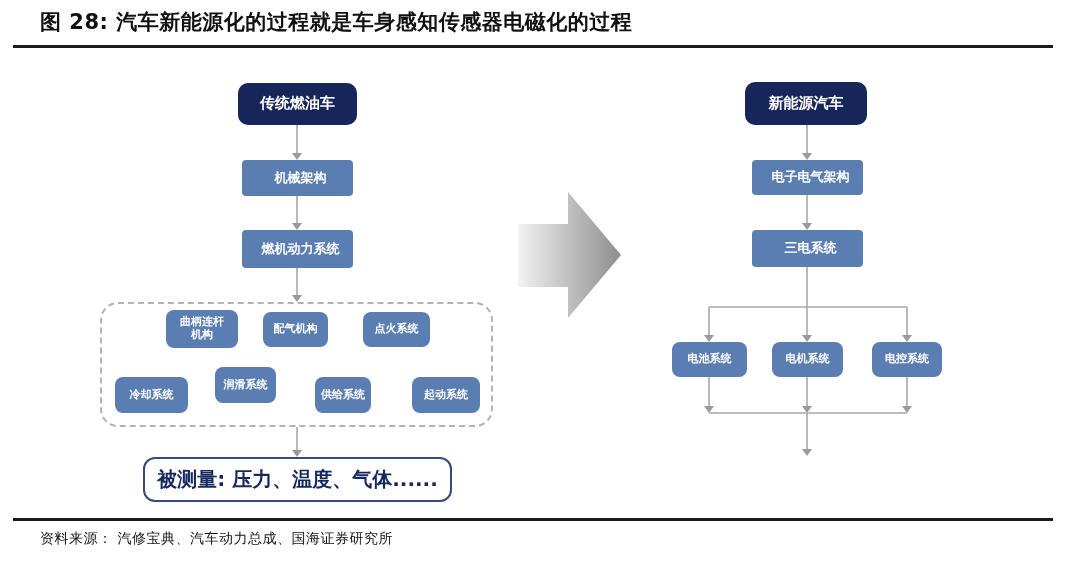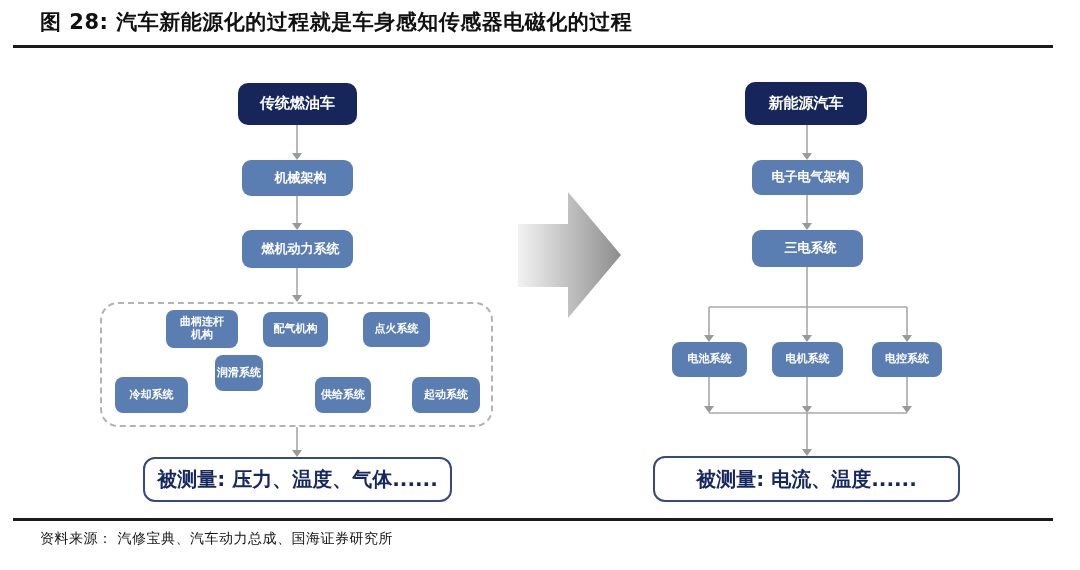--- a/index.html
+++ b/index.html
@@ -16,21 +16,21 @@
   .rule.bottom{top:518px;}
   .fig-source{
     position:absolute;left:40px;top:530px;font-size:14px;color:#141414;
     letter-spacing:0.5px;white-space:nowrap;
   }
   .node{
     position:absolute;display:flex;align-items:center;justify-content:center;
     box-sizing:border-box;text-align:center;color:#fff;font-weight:bold;line-height:1.15;
   }
   .node-dark{background:#16255a;border-radius:10px;font-size:15px;}
-  .node-mid{background:#5b7eb2;border-radius:9px;font-size:13px;padding-left:6px;}
+  .node-mid{background:#5b7eb2;border-radius:4px;font-size:13px;padding-left:6px;}
   .node-small{background:#5b7eb2;border-radius:8px;font-size:11px;}
   .node-measure{
     background:#ffffff;border:2px solid #37497e;border-radius:12px;
     color:#15275f;font-size:20px;font-weight:bold;
   }
   .dashed-group{
     position:absolute;left:100px;top:302px;width:393px;height:125px;
     border:2px dashed #b3b3b3;border-radius:18px;box-sizing:border-box;
   }
   svg.connectors{position:absolute;left:0;top:0;width:1080px;height:570px;}
@@ -92,31 +92,30 @@
 
   <div class="node node-dark" style="left:238px;top:83px;width:119px;height:42px;">传统燃油车</div>
   <div class="node node-mid" style="left:242px;top:160px;width:111px;height:36px;">机械架构</div>
   <div class="node node-mid" style="left:242px;top:230px;width:111px;height:38px;">燃机动力系统</div>
 
   <div class="dashed-group"></div>
   <div class="node node-small" style="left:166px;top:310px;width:72px;height:38px;padding:0 10px;">曲柄连杆机构</div>
   <div class="node node-small" style="left:263px;top:312px;width:65px;height:35px;">配气机构</div>
   <div class="node node-small" style="left:363px;top:312px;width:67px;height:35px;">点火系统</div>
   <div class="node node-small" style="left:115px;top:377px;width:73px;height:36px;">冷却系统</div>
-  <div class="node node-small" style="left:215px;top:355px;width:48px;height:36px;">润滑系统</div>
+  <div class="node node-small" style="left:215px;top:367px;width:61px;height:36px;">润滑系统</div>
   <div class="node node-small" style="left:315px;top:377px;width:56px;height:36px;">供给系统</div>
   <div class="node node-small" style="left:412px;top:377px;width:68px;height:36px;">起动系统</div>
 
   <div class="node node-measure" style="left:143px;top:457px;width:309px;height:45px;">被测量:  压力、温度、气体......</div>
 
   <div class="node node-dark" style="left:745px;top:82px;width:122px;height:43px;">新能源汽车</div>
   <div class="node node-mid" style="left:752px;top:160px;width:111px;height:35px;">电子电气架构</div>
   <div class="node node-mid" style="left:752px;top:230px;width:111px;height:37px;">三电系统</div>
   <div class="node node-small" style="left:772px;top:342px;width:71px;height:35px;">电机系统</div>
   <div class="node node-small" style="left:672px;top:342px;width:75px;height:35px;">电池系统</div>
   <div class="node node-small" style="left:872px;top:342px;width:70px;height:35px;">电控系统</div>
 
-  <div class="node node-measure" style="left:653px;top:456px;width:307px;height:46px;">被测量:  电流、温度......</div>
 
   <div class="rule bottom"></div>
   <div class="fig-source">资料来源：  汽修宝典、汽车动力总成、国海证券研究所</div>
 
 </div>
 
 </body></html>

